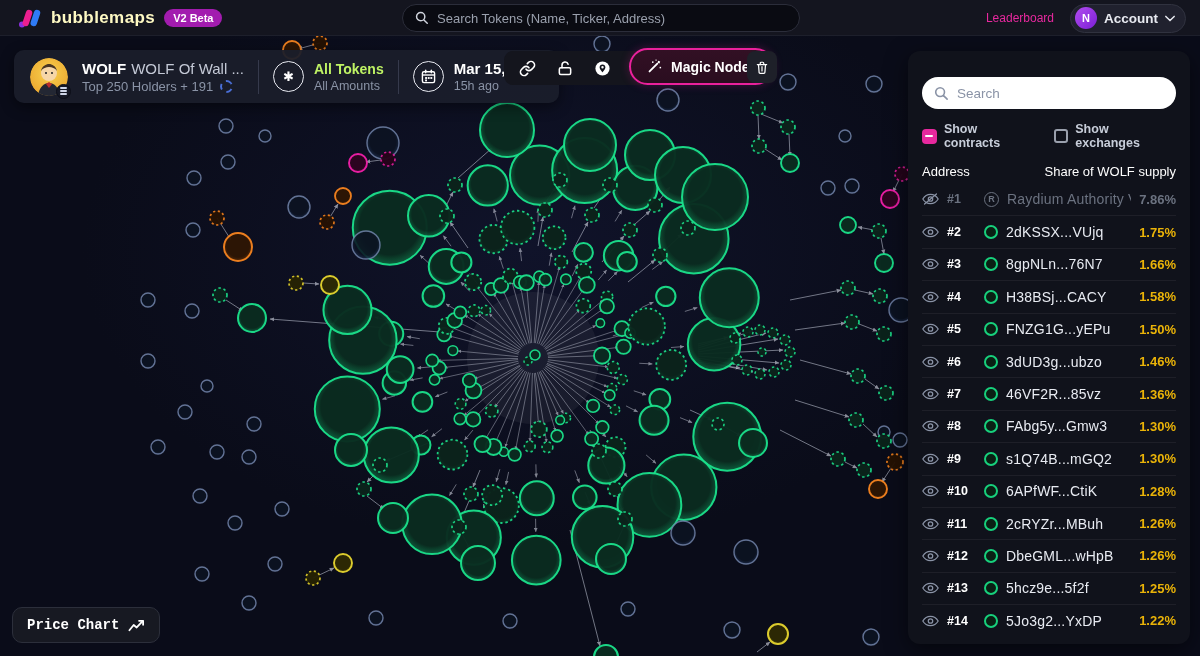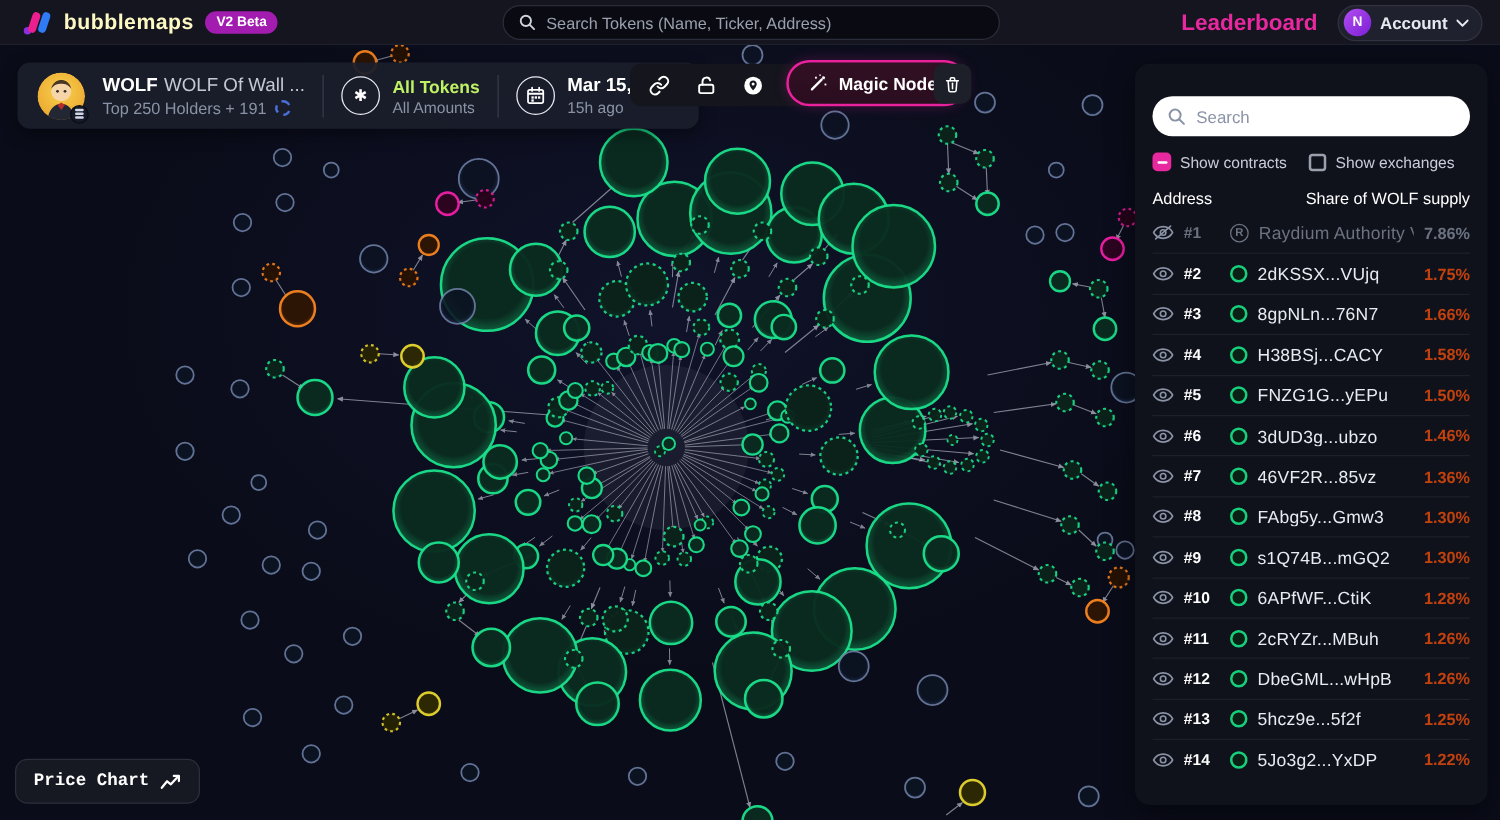--- a/index.html
+++ b/index.html
@@ -8,21 +8,21 @@
   svg.map { position:absolute; left:0; top:0; }
 
   
   .header { position:absolute; left:0; top:0; width:1200px; height:36px; background:#14151f; border-bottom:1px solid #1d1f2b; display:flex; align-items:center; z-index:30; }
   .brand { display:flex; align-items:center; gap:9px; padding-left:18px; }
   .brand-name { color:#fef9c3; font-size:17px; font-weight:700; letter-spacing:.4px; }
   .beta-pill { color:#fff; font-size:11px; font-weight:700; padding:3px 9px; border-radius:11px; }
   .hsearch { position:absolute; left:402px; top:4px; width:398px; height:28px; background:#0a0b12; border:1px solid #2b2d3a; border-radius:14px; display:flex; align-items:center; gap:8px; padding:0 12px; }
   .hsearch span { color:#9aa0ad; font-size:13px; }
   .hright { position:absolute; right:14px; top:0; height:36px; display:flex; align-items:center; gap:16px; }
-  .leaderboard { font-size:18px; font-weight:700; cursor:pointer; }
+  .leaderboard { font-size:12px; font-weight:400; cursor:pointer; }
   .account-btn { display:flex; align-items:center; gap:7px; background:#20212e; border:1px solid #30323f; border-radius:16px; height:29px; padding:0 10px 0 4px; cursor:pointer; }
   .acc-avatar { width:22px; height:22px; border-radius:50%; background:linear-gradient(135deg,#b14cf0,#7c1fd6); color:#fff; font-size:11px; font-weight:700; display:flex; align-items:center; justify-content:center; }
   .account-btn .lbl { color:#e7e9f0; font-size:13.5px; font-weight:600; }
 
   
   .token-panel { position:absolute; left:14px; top:50px; height:53px; background:rgba(27,30,42,.94); border-radius:10px; display:flex; align-items:center; padding:0 16px; gap:14px; z-index:20; box-shadow:0 4px 14px rgba(0,0,0,.45); }
   .tp-avatar { position:relative; width:38px; height:38px; flex:0 0 auto; }
   .tp-avatar .ring { width:38px; height:38px; border-radius:50%; overflow:hidden; }
   .tp-badge { position:absolute; right:-3px; bottom:-3px; width:15px; height:15px; border-radius:50%; background:#161926; border:1.5px solid #0c0e18; display:flex; flex-direction:column; align-items:center; justify-content:center; gap:1.5px; }
   .tp-badge i { display:block; width:7px; height:1.4px; background:#cfd6e8; border-radius:1px; }
@@ -46,36 +46,36 @@
   .trash-btn { position:absolute; left:747px; top:51px; width:30px; height:32px; background:#1e2029; border-radius:8px; display:flex; align-items:center; justify-content:center; z-index:20; cursor:pointer; color:#fff; }
 
   
   .sidebar { position:absolute; left:908px; top:51px; width:282px; height:593px; background:#10121b; border-radius:12px; z-index:25; padding:13px 14px 0 14px; box-shadow:0 6px 22px rgba(0,0,0,.5); }
   .sb-head { display:flex; align-items:center; justify-content:space-between; }
   .sb-title { color:#fff; font-size:16px; font-weight:700; }
   .sb-collapse { width:24px; height:24px; border:1.6px solid #e9ebf2; border-radius:7px; display:flex; align-items:center; justify-content:center; color:#e9ebf2; cursor:pointer; }
   .sb-search { margin-top:13px; height:32px; background:#ffffff; border-radius:16px; display:flex; align-items:center; gap:8px; padding:0 12px; }
   .sb-search span { color:#8a93a6; font-size:13.5px; }
   .sb-checks { margin-top:13px; display:flex; align-items:center; gap:18px; }
-  .chk { display:flex; align-items:center; gap:7px; cursor:pointer; }
+  .chk { display:flex; align-items:center; gap:7px; cursor:pointer;font-weight:bold; }
   .chk .lbl { color:#c7cdd9; font-size:12.5px; }
   .box-on { width:15px; height:15px; border-radius:4px; display:flex; align-items:center; justify-content:center; }
   .box-on i { display:block; width:8px; height:2px; background:#fff; border-radius:1px; }
   .box-off { width:14px; height:14px; border:2px solid #9aa0ad; border-radius:3px; }
   .sb-cols { margin-top:14px; display:flex; justify-content:space-between; }
   .sb-cols span { color:#fff; font-size:13px; font-weight:400; }
   .sb-rows { margin-top:4px; }
   .srow { display:flex; align-items:center; height:32.4px; border-top:1px solid rgba(255,255,255,.06); gap:8px; cursor:pointer; }
   .srow:first-child { border-top:none; }
   .srow .eye { width:17px; color:#8a93a6; display:flex; flex:0 0 auto; }
   .srow .rank { width:29px; color:#fff; font-size:12.5px; font-weight:700; flex:0 0 auto; }
   .srow .dot { width:14px; height:14px; border-radius:50%; border:2.4px solid #17d07c; background:#0a2014; flex:0 0 auto; }
   .srow .ray { width:15px; height:15px; border-radius:50%; border:1.5px solid #6b7280; color:#6b7280; font-size:9px; font-weight:700; display:flex; align-items:center; justify-content:center; flex:0 0 auto; }
   .srow .addr { color:#e8ebf2; font-size:14px; letter-spacing:.2px; flex:1; white-space:nowrap; overflow:hidden; }
-  .srow .pct { color:#c2410c; font-size:13px; font-weight:700; }
+  .srow .pct { color:#eab308; font-size:13px; font-weight:700; }
   .srow.muted .rank, .srow.muted .addr, .srow.muted .pct { color:#6b7280; }
 
   
   .price-btn { position:absolute; left:12px; top:607px; height:36px; background:rgba(24,26,35,.95); border:1px solid #2c2f3b; border-radius:10px; display:flex; align-items:center; gap:9px; padding:0 14px; z-index:20; cursor:pointer;font-family:Liberation Mono, monospace; }
   .price-btn .lbl { color:#fff; font-size:14px; font-weight:700; white-space:nowrap; }
 </style>
 </head>
 <body>
 
 <div class="stage">

